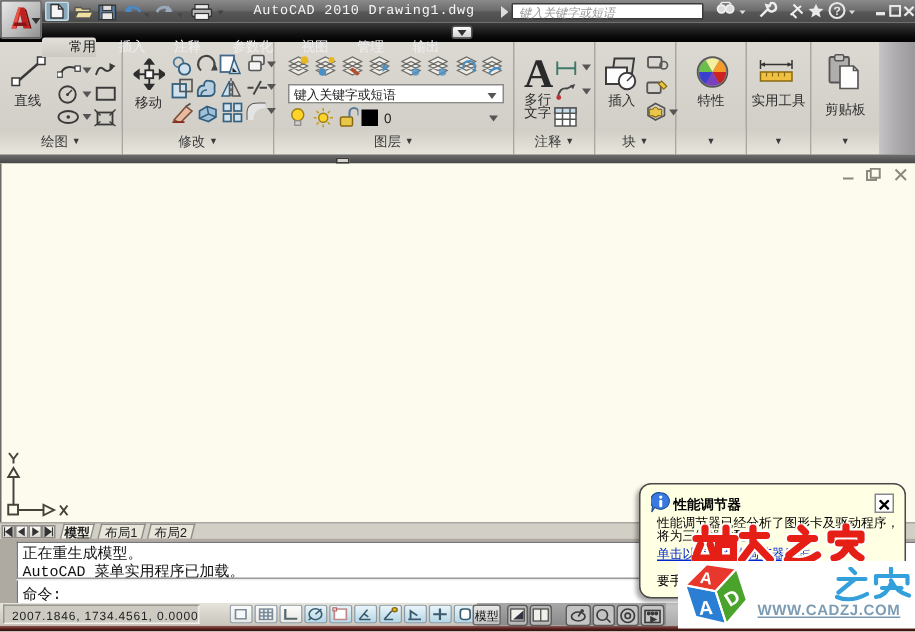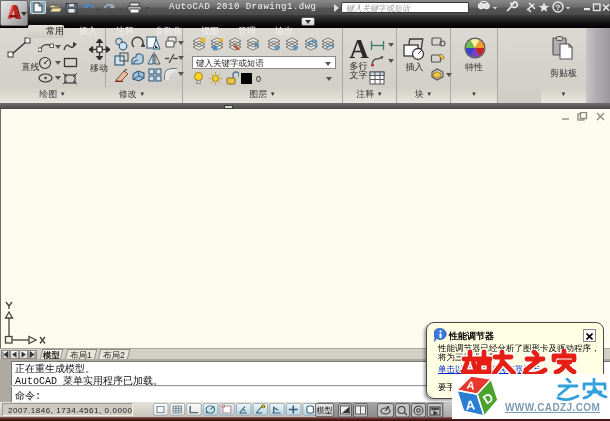--- a/index.html
+++ b/index.html
@@ -85,21 +85,21 @@
   font-family:"Liberation Sans",sans-serif; letter-spacing:-1px; }
 #wmurl { position:absolute; left:53px; top:28px; color:#7c9cb4; font-size:10px; font-weight:bold; letter-spacing:0.4px;text-decoration:underline; }
 </style>
 </head>
 <body>
 
 <div class="abs" id="titlebar"></div>
 <div class="abs" id="tabrow"></div>
 <div class="abs" id="ribbon">
 
-  <div class="panel" style="left:0;width:106px;">
+  <div class="panel" style="left:0;width:82px;">
     <svg class="ic" style="left:6px;top:8px;" width="26" height="24" viewBox="0 0 26 24">
       <line x1="5" y1="19" x2="21" y2="5" stroke="#3a3a3a" stroke-width="1.6"></line>
       <rect x="2" y="16" width="5" height="5" fill="#fdfdfd" stroke="#3a3a3a"></rect>
       <rect x="19" y="2" width="5" height="5" fill="#fdfdfd" stroke="#3a3a3a"></rect>
     </svg>
     <div class="blbl" style="left:-22px;top:35px;">直线</div>
     <svg class="ic" style="left:38px;top:13px;" width="16" height="11" viewBox="0 0 16 11">
       <path d="M2 9 Q5 1 14 5" fill="none" stroke="#3a3a3a" stroke-width="1.3"></path>
       <rect x="0" y="7" width="3.5" height="3.5" fill="#fff" stroke="#3a3a3a" stroke-width="0.8"></rect>
       <rect x="12" y="3" width="3.5" height="3.5" fill="#fff" stroke="#3a3a3a" stroke-width="0.8"></rect>
@@ -331,20 +331,37 @@
       <path d="M11 11 L6.5 3.2 A9 9 0 0 1 15.5 3.2 z" fill="#f3f0a0"></path>
       <path d="M11 11 L15.5 3.2 A9 9 0 0 1 20 11 z" fill="#f69a2a"></path>
       <path d="M11 11 L20 11 A9 9 0 0 1 15.5 18.8 z" fill="#cc2222"></path>
       <path d="M11 11 L15.5 18.8 A9 9 0 0 1 6.5 18.8 z" fill="#7a3fbf"></path>
       <path d="M11 11 L6.5 18.8 A9 9 0 0 1 2 11 z" fill="#3a3fcf"></path>
     </svg>
     <div class="blbl" style="left:0;top:35px;">特性</div>
     <div class="plabel"><span class="dn">▼</span></div>
   </div>
 
+  <div class="panel" style="left:498px;width:43px;">
+    <svg class="ic" style="left:7px;top:11px;" width="25" height="17" viewBox="0 0 25 17">
+      <line x1="2" y1="4" x2="23" y2="4" stroke="#333" stroke-width="1"></line>
+      <line x1="2" y1="1" x2="2" y2="7" stroke="#333" stroke-width="1"></line>
+      <line x1="23" y1="1" x2="23" y2="7" stroke="#333" stroke-width="1"></line>
+      <path d="M2 4 l3 -1.5 v3 z M23 4 l-3 -1.5 v3 z" fill="#333"></path>
+      <rect x="2" y="9" width="21" height="6" fill="#f0c040" stroke="#8a6a10" stroke-width="1"></rect>
+      <g stroke="#8a6a10" stroke-width="0.8">
+          <line x1="6" y1="9" x2="6" y2="12"></line>
+          <line x1="10" y1="9" x2="10" y2="12"></line>
+      <line x1="14" y1="9" x2="14" y2="12"></line>
+          <line x1="18" y1="9" x2="18" y2="12"></line>
+        </g>
+    </svg>
+    <div class="blbl" style="left:0;top:35px;">实用工具</div>
+    <div class="plabel"><span class="dn">▼</span></div>
+  </div>
 
   <div class="panel" style="left:541px;width:45px;border-right:none;">
     <svg class="ic" style="left:11px;top:8px;" width="22" height="26" viewBox="0 0 22 26">
       <rect x="1" y="2" width="13" height="17" rx="1" fill="#b0aeac" stroke="#555" stroke-width="1.2"></rect>
       <rect x="4.5" y="0.5" width="6" height="4" rx="1" fill="#cac8c6" stroke="#555" stroke-width="1"></rect>
       <path d="M8 8 h9 l3 3 v12 h-12 z" fill="#fdfdfd" stroke="#555" stroke-width="1.1"></path>
       <path d="M17 8 v3 h3" fill="none" stroke="#555" stroke-width="1.1"></path>
     </svg>
     <div class="blbl" style="left:0;top:41px;">剪贴板</div>
     <div class="plabel"><span class="dn">▼</span></div>

